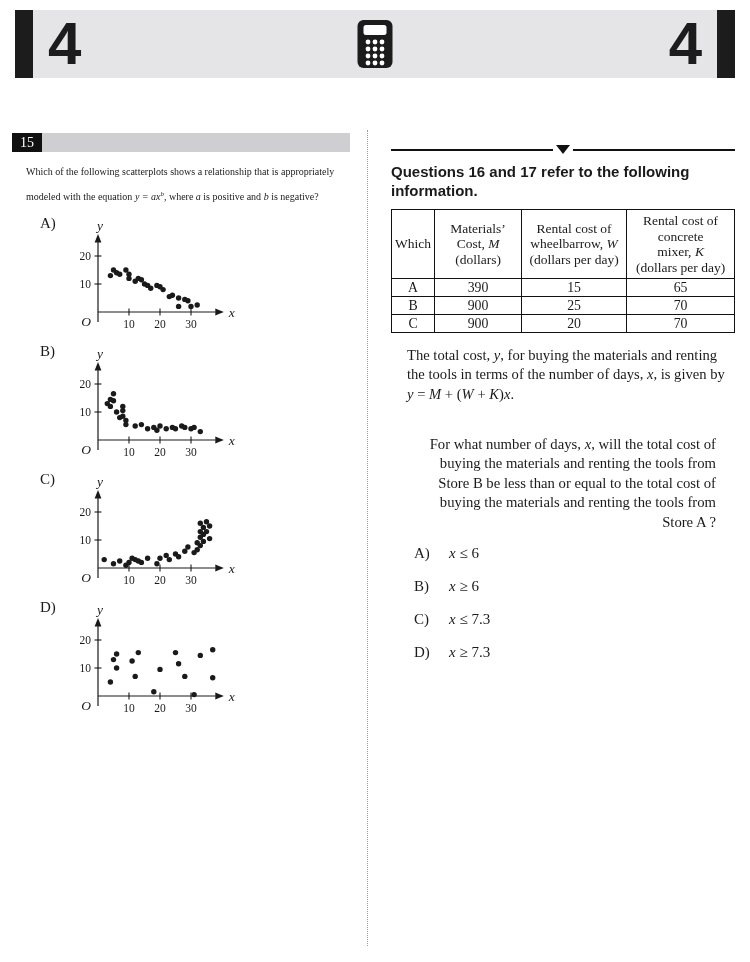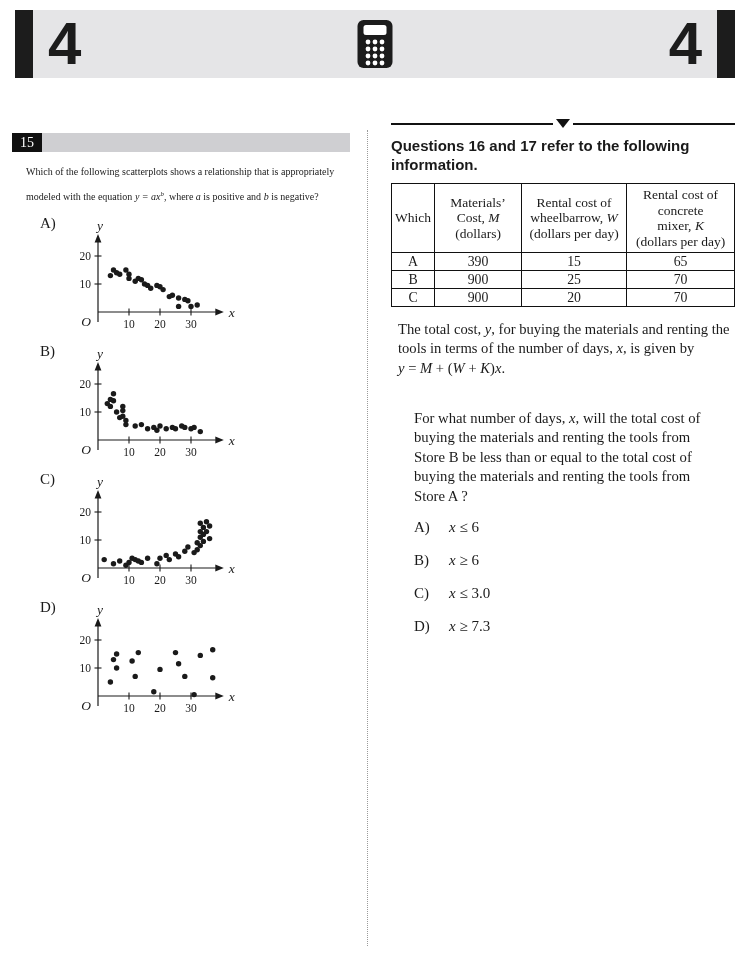--- a/index.html
+++ b/index.html
@@ -13,21 +13,21 @@
   .hdr-bar.left{left:0;}
   .hdr-bar.right{right:0;}
   .hdr-num{position:absolute;top:1px;font-family:"Liberation Sans",sans-serif;
            font-weight:900;font-size:60px;line-height:66px;color:#1c1c1c;}
   .hdr-num.left{left:33px;}
   .hdr-num.right{right:33px;}
   .hdr-calc{position:absolute;left:50%;top:9px;transform:translateX(-50%);}
 
   
   .col-left{position:absolute;left:12px;top:133px;width:338px;}
-  .col-right{position:absolute;left:391px;top:118px;width:344px;}
+  .col-right{position:absolute;left:391px;top:144px;width:344px;}
   .vrule{position:absolute;left:367px;top:130px;height:816px;border-left:1.5px dotted #9a9a9a;}
 
   
   .qbar{height:19px;background:#cfcfd2;}
   .qnum{display:inline-block;background:#101010;color:#fff;font-size:14px;
         width:30px;text-align:center;height:19px;line-height:19px;}
 
   
   .prompt{margin:9px 0 4px 14px;width:314px;font-size:10px;line-height:22px;}
   .plot-block{display:flex;margin:3px 0 1px 28px;}
@@ -45,23 +45,23 @@
   .rc-head{font-family:"Liberation Sans",sans-serif;font-weight:bold;font-size:15px;
            line-height:19px;margin:7px 0 9px 0;}
   .rc-para{font-size:14.6px;line-height:19.3px;margin:0 0 10px 0;}
   sup{font-size:0.68em;}
 
   table.mat{border-collapse:collapse;margin:3px 0 0 0;}
   .mat th,.mat td{border:1px solid #111;text-align:center;font-weight:normal;}
   .mat th{font-size:13.5px;line-height:15.5px;padding:3px 3px;vertical-align:middle;}
   .mat td{font-size:13.8px;height:17px;padding:0 3px;}
 
-  .total-para{margin:13px 0 0 7px;}
+  .total-para{margin:13px 0 0 16px;}
   .q16-block{margin-top:31px;}
-  .q16-prompt{margin:10px 0 11px 23px;width:302px;font-size:14.7px;line-height:19.5px;}
+  .q16-prompt{margin:10px 0 11px 23px;width:302px;font-size:14.7px;line-height:19.5px;text-align:right;}
   .choice{display:flex;margin:0 0 12px 23px;font-size:15px;line-height:21px;}
   .choice-letter{width:35px;}
 </style>
 </head>
 <body>
 
 <div class="page">
 
   <div class="hdr">
     <div class="hdr-band"></div>
@@ -340,21 +340,21 @@
       <div class="choice">
         <span class="choice-letter">A)</span>
         <span class="choice-text"><span style="font-style: italic;">x</span><span> ≤ 6</span></span>
       </div>
       <div class="choice">
         <span class="choice-letter">B)</span>
         <span class="choice-text"><span style="font-style: italic;">x</span><span> ≥ 6</span></span>
       </div>
       <div class="choice">
         <span class="choice-letter">C)</span>
-        <span class="choice-text"><span style="font-style: italic;">x</span><span> ≤ 3.0</span></span>
+        <span class="choice-text"><span style="font-style: italic;">x</span><span> ≤ 7.3</span></span>
       </div>
       <div class="choice">
         <span class="choice-letter">D)</span>
         <span class="choice-text"><span style="font-style: italic;">x</span><span> ≥ 7.3</span></span>
       </div>
     </div>
   </div>
 
 </div>
 

